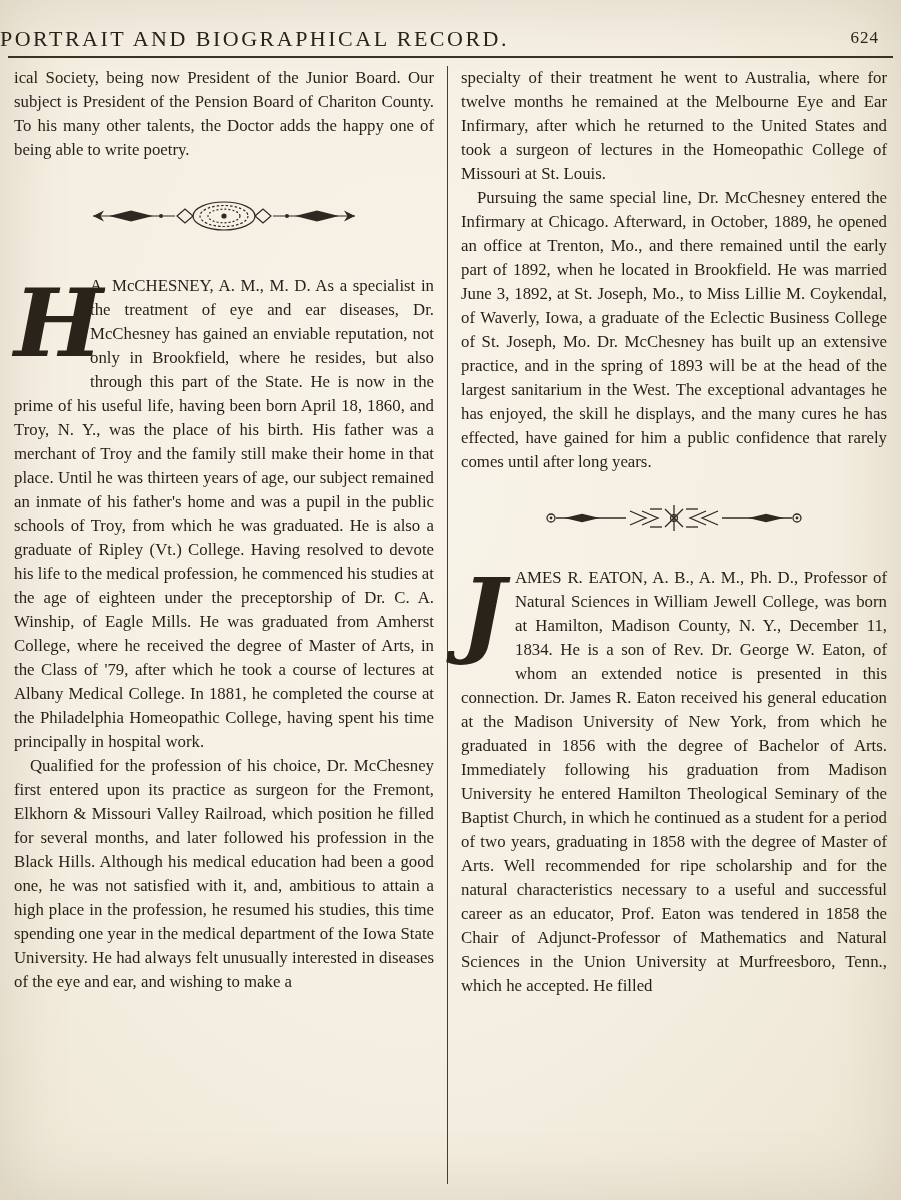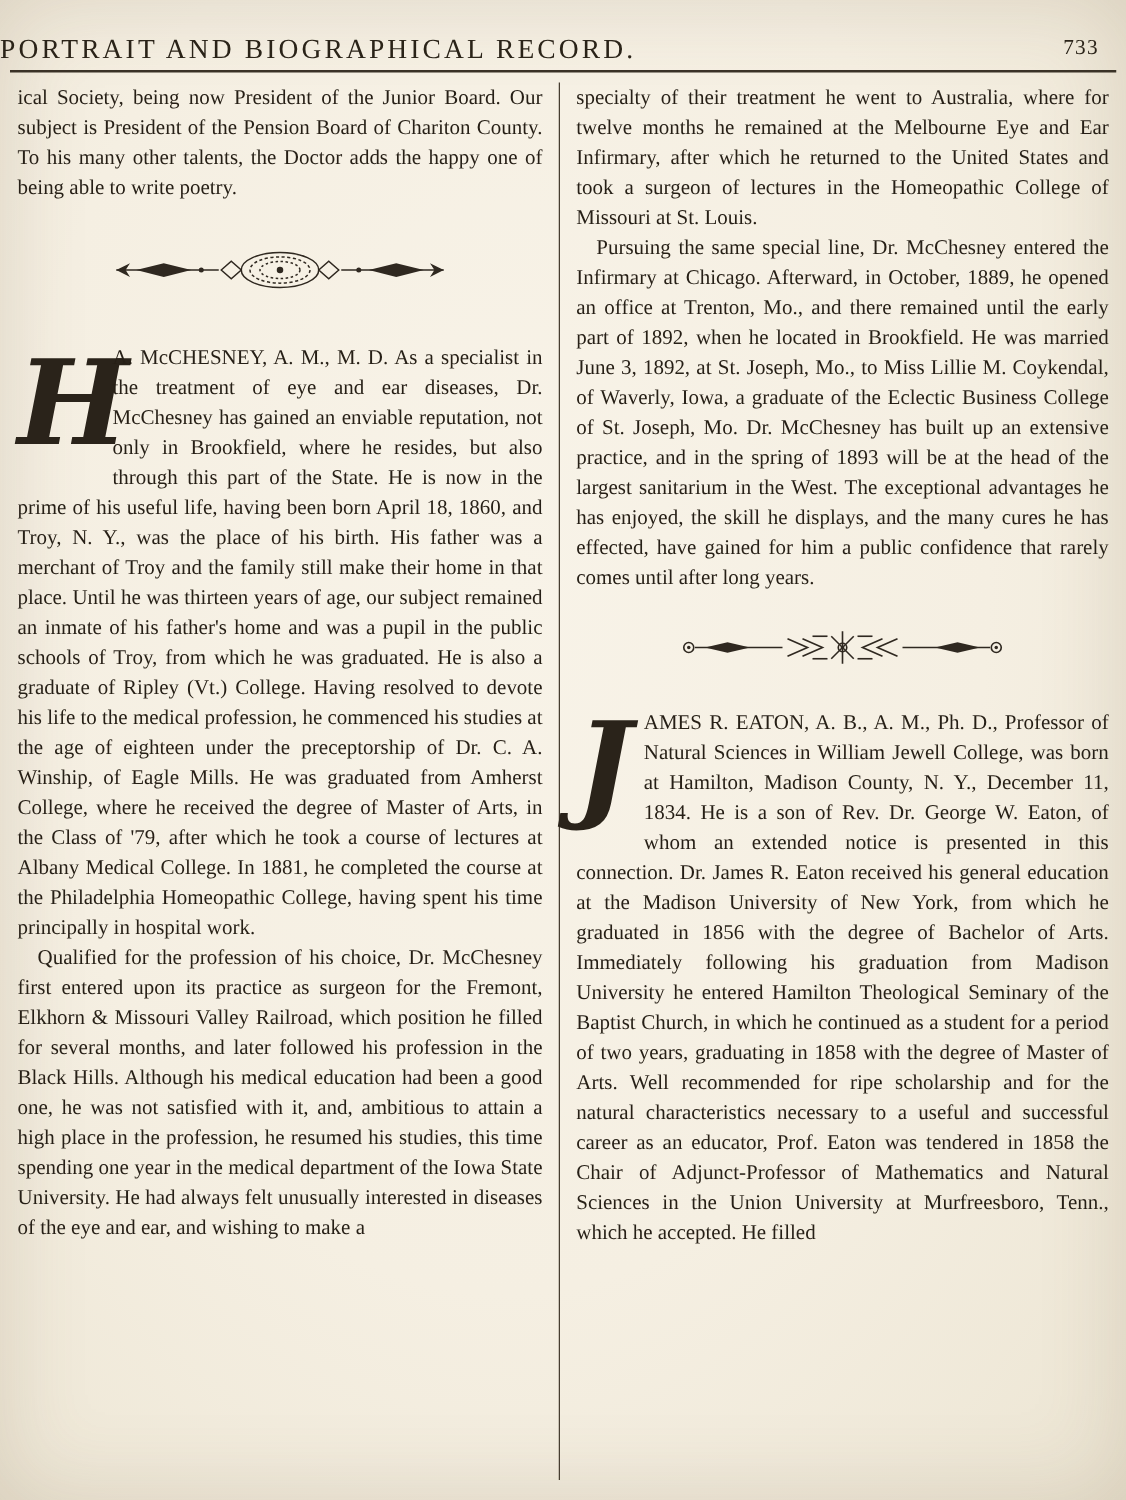--- a/index.html
+++ b/index.html
@@ -73,21 +73,21 @@
   }
   svg.orn { vertical-align: middle; }
 </style>
 </head>
 <body>
 
 <div class="page">
 
   <div class="running-title">PORTRAIT AND BIOGRAPHICAL RECORD.</div>
 
-  <div class="page-number">733</div>
+  <div class="page-number">624</div>
 
   <div class="header-rule"></div>
 
   <div class="columns">
 
     <div class="column left">
 
       <p class="para">ical Society, being now President of the Junior Board. Our subject is President of the Pension Board of Chariton County. To his many other talents, the Doctor adds the happy one of being able to write poetry.</p>
 
       <div class="ornament-wrap left-orn">

